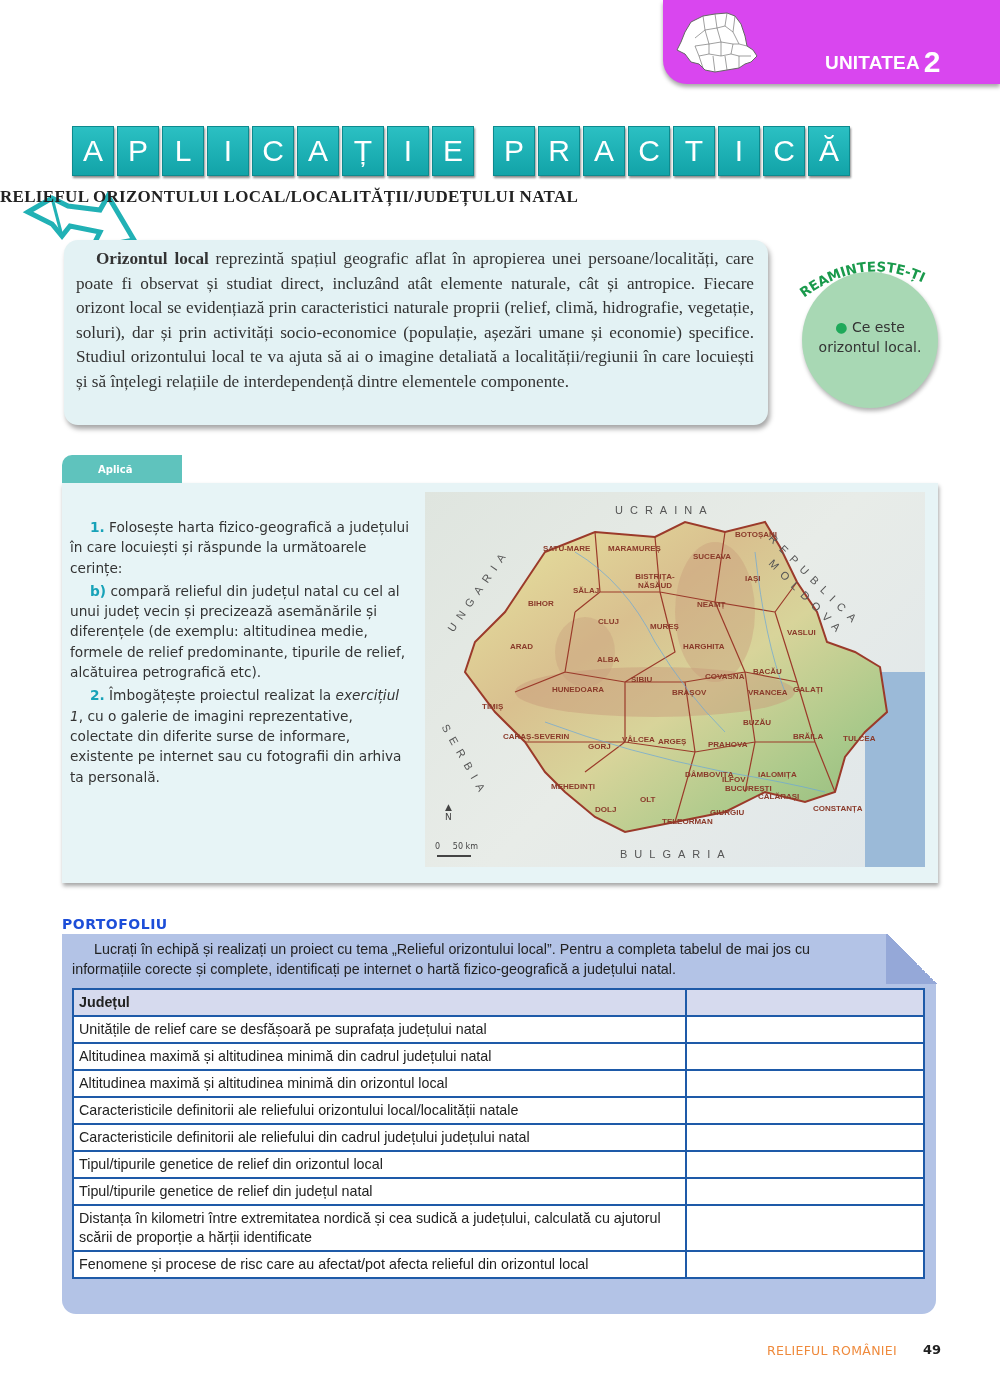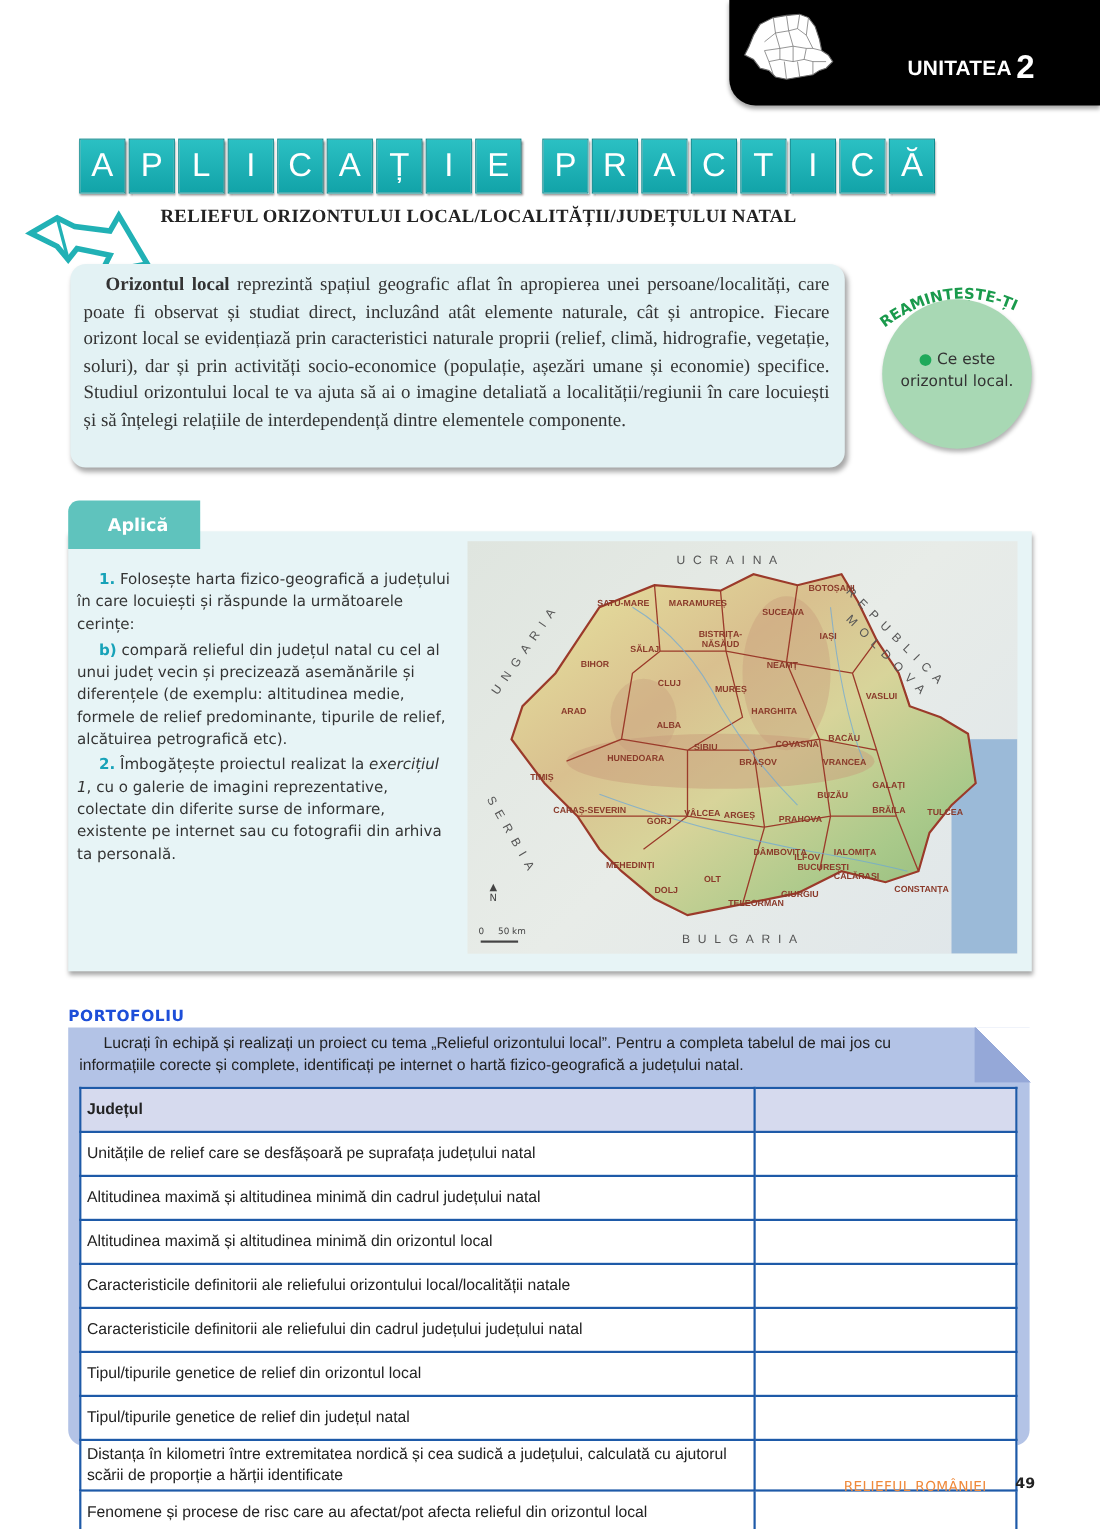--- a/index.html
+++ b/index.html
@@ -1,41 +1,41 @@
 <!DOCTYPE html>
 <html><head>
 <meta charset="utf-8">
 <style>
   * { box-sizing: border-box; margin: 0; padding: 0; }
   body { width: 1000px; height: 1390px; background: #ffffff; position: relative; overflow: hidden; font-family: "DejaVu Sans", sans-serif; color: #2a2a2a; }
 
   
-  .unit-tab { position: absolute; left: 663px; top: 0; width: 337px; height: 96px; background: #000000; border-bottom-left-radius: 24px; box-shadow: 0 3px 4px rgba(0,0,0,0.35); }
+  .unit-tab { position: absolute; left: 663px; top: 0; width: 337px; height: 84px; background: #d946ef; border-bottom-left-radius: 24px; box-shadow: 0 3px 4px rgba(0,0,0,0.35); }
   .unit-map { position: absolute; left: 10px; top: 10px; width: 86px; height: 66px; }
   .unit-label { position: absolute; left: 162px; top: 45px; color: #fff; font-family: "Liberation Sans", sans-serif; font-weight: bold; font-size: 19px; letter-spacing: 0.2px; }
   .unit-label .num { font-size: 30px; margin-left: 4px; vertical-align: -3px; }
 
   
   .title-row { position: absolute; top: 126px; left: 72px; display: flex; gap: 16px; }
   .tile-word { display: flex; }
   .tile { width: 42px; height: 50px; background: linear-gradient(#2bc0c3, #12a3a8); border: 1px solid #0d8a8e; box-shadow: 1px 2px 2px rgba(0,0,0,0.45); color: #fff; font-family: "Liberation Sans", sans-serif; font-size: 30px; display: flex; align-items: center; justify-content: center; margin-right: 3px; }
-  .subtitle { position: absolute; top: 187px; left: 0; width: 870px; text-align: center; font-family: "Liberation Serif", serif; font-weight: bold; font-size: 17px; color: #222; letter-spacing: 0.3px; }
+  .subtitle { position: absolute; top: 187px; left: 0; width: 870px; text-align: left; font-family: "Liberation Serif", serif; font-weight: bold; font-size: 17px; color: #222; letter-spacing: 0.3px; }
   .arrow-icon { position: absolute; left: 22px; top: 190px; width: 118px; height: 62px; }
 
   
   .intro-box { position: absolute; left: 64px; top: 240px; width: 704px; height: 185px; background: #e3f2f4; border-radius: 14px; box-shadow: 2px 4px 5px rgba(0,0,0,0.35); padding: 7px 14px 0 12px; font-family: "Liberation Serif", serif; font-size: 17.2px; line-height: 24.5px; text-align: justify; color: #333; }
   .intro-box .term { font-weight: bold; }
 
   
   .remind-title { position: absolute; left: 790px; top: 250px; width: 160px; height: 50px; }
   .remind-circle { position: absolute; left: 802px; top: 272px; width: 136px; height: 136px; border-radius: 50%; background: #a8d8b4; box-shadow: 1px 3px 4px rgba(0,0,0,0.3); display: flex; flex-direction: column; align-items: center; justify-content: center; font-size: 14px; color: #333; text-align: center; line-height: 20px; padding-bottom: 6px; }
   .remind-circle .dot { color: #1fa95a; }
 
   
-  .apply-tab { position: absolute; left: 62px; top: 455px; width: 120px; height: 44px; background: #5fc3bd; border-top-left-radius: 10px; color: #fff; font-weight: bold; font-size: 16px; display: flex; align-items: center; padding-left: 36px; }
+  .apply-tab { position: absolute; left: 62px; top: 455px; width: 120px; height: 28px; background: #5fc3bd; border-top-left-radius: 10px; color: #fff; font-weight: bold; font-size: 10px; display: flex; align-items: center; padding-left: 36px; }
   .apply-panel { position: absolute; left: 62px; top: 483px; width: 876px; height: 400px; background: #e7f4f6; box-shadow: 1px 3px 4px rgba(0,0,0,0.35); }
   .apply-text { position: absolute; left: 70px; top: 517px; width: 343px; font-size: 13.7px; line-height: 20.3px; color: #333; }
   .apply-text p { margin-bottom: 3px; text-indent: 20px; }
   .apply-text .num { color: #17a2b8; font-weight: bold; }
   .apply-text em { font-style: italic; }
 
   
   .map { position: absolute; left: 425px; top: 492px; width: 500px; height: 375px; background: linear-gradient(135deg, #dfe5df 0%, #e8ece8 50%, #dfe6ea 100%); overflow: hidden; }
   .map svg { position: absolute; left: 0; top: 0; }
   .map-label { position: absolute; font-size: 8px; font-weight: bold; color: #8a3a2a; white-space: nowrap; font-family: "Liberation Sans", sans-serif; }
@@ -44,21 +44,21 @@
   .scale-bar { position: absolute; left: 12px; top: 363px; width: 34px; height: 2px; background: #444; }
   .north { position: absolute; left: 20px; top: 310px; font-size: 9px; color: #444; text-align: center; }
 
   
   .port-title { position: absolute; left: 62px; top: 916px; color: #1d4ed8; font-weight: bold; font-size: 14px; letter-spacing: 0.5px; font-family: "DejaVu Sans", sans-serif; }
   .port-box { position: absolute; left: 62px; top: 934px; width: 874px; height: 380px; background: #b3c3e6; border-bottom-left-radius: 14px; border-bottom-right-radius: 14px; }
   .port-fold { position: absolute; left: 886px; top: 934px; width: 52px; height: 50px; background: linear-gradient(225deg, #ffffff 50%, #95a8d8 50%); }
   .port-intro { position: absolute; left: 72px; top: 940px; width: 800px; font-family: "Liberation Sans", sans-serif; font-size: 14.3px; line-height: 19.5px; color: #222; }
   .port-intro span { display: inline-block; width: 22px; }
   table.port-table { position: absolute; left: 72px; top: 988px; width: 853px; border-collapse: collapse; background: #fff; font-family: "Liberation Sans", sans-serif; font-size: 14.3px; color: #222; }
-  table.port-table td { border: 2px solid #1e5aa8; padding: 3px 5px; height: 40px; vertical-align: middle; line-height: 19px; }
+  table.port-table td { border: 2px solid #1e5aa8; padding: 3px 5px; height: 27px; vertical-align: middle; line-height: 19px; }
   table.port-table td.c2 { width: 238px; }
   table.port-table tr.head td { background: #d6daee; font-weight: bold; }
 
   .footer { position: absolute; top: 1343px; left: 767px; font-size: 12.5px; color: #ef8a3c; letter-spacing: 0.3px; }
   .page-num { position: absolute; top: 1342px; left: 923px; font-size: 13px; font-weight: bold; color: #222; }
 </style>
 </head>
 <body>
 
 <div class="unit-tab">
@@ -161,21 +161,21 @@
   <div class="map-label" style="left:272px;top:108px;">NEAMȚ</div>
   <div class="map-label" style="left:225px;top:130px;">MUREȘ</div>
   <div class="map-label" style="left:258px;top:150px;">HARGHITA</div>
   <div class="map-label" style="left:328px;top:135px;margin-top:40px;">BACĂU</div>
   <div class="map-label" style="left:362px;top:136px;">VASLUI</div>
   <div class="map-label" style="left:85px;top:150px;">ARAD</div>
   <div class="map-label" style="left:172px;top:163px;">ALBA</div>
   <div class="map-label" style="left:206px;top:183px;">SIBIU</div>
   <div class="map-label" style="left:280px;top:180px;">COVASNA</div>
   <div class="map-label" style="left:323px;top:196px;">VRANCEA</div>
-  <div class="map-label" style="left:368px;top:193px;margin-top:24px;">GALAȚI</div>
+  <div class="map-label" style="left:368px;top:193px;">GALAȚI</div>
   <div class="map-label" style="left:57px;top:186px;margin-top:24px;">TIMIȘ</div>
   <div class="map-label" style="left:127px;top:193px;">HUNEDOARA</div>
   <div class="map-label" style="left:247px;top:196px;">BRAȘOV</div>
   <div class="map-label" style="left:318px;top:226px;">BUZĂU</div>
   <div class="map-label" style="left:368px;top:240px;">BRĂILA</div>
   <div class="map-label" style="left:418px;top:242px;">TULCEA</div>
   <div class="map-label" style="left:78px;top:240px;">CARAȘ-SEVERIN</div>
   <div class="map-label" style="left:163px;top:250px;">GORJ</div>
   <div class="map-label" style="left:197px;top:243px;">VÂLCEA</div>
   <div class="map-label" style="left:233px;top:245px;">ARGEȘ</div>

